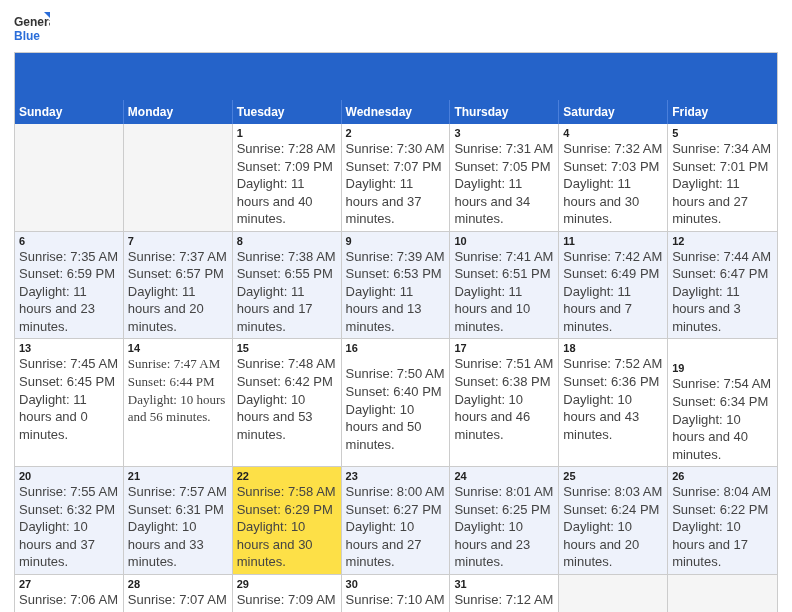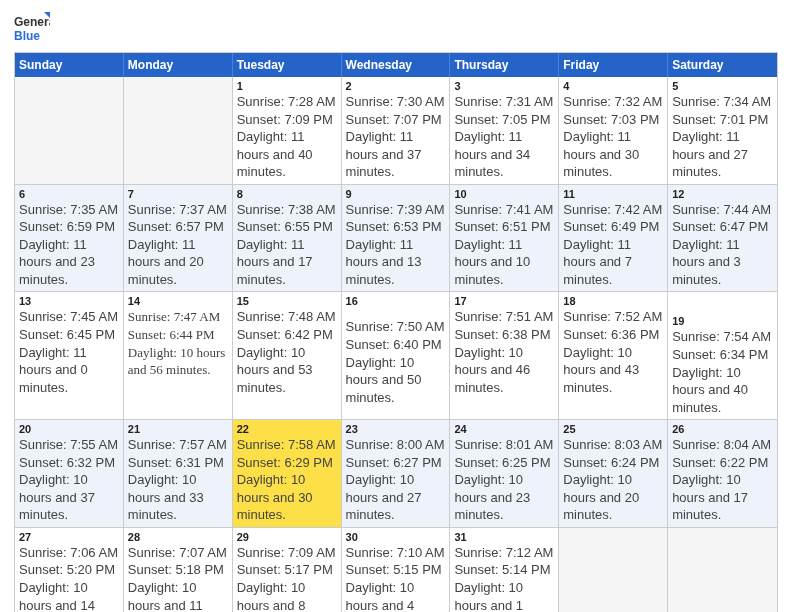--- a/index.html
+++ b/index.html
@@ -52,20 +52,21 @@
       grid-template-columns: repeat(7, 1fr);
       background: #2563c9;
     }
     .cal-header-cell {
       color: #fff;
       font-size: 12px;
       font-weight: bold;
       padding: 5px 4px;
       text-align: left;
       border-right: 1px solid #4a7fdb;
+      margin-top: 47px;
     }
     .cal-header-cell:last-child { border-right: none; }
     .cal-body {
       flex: 1;
       display: flex;
       flex-direction: column;
     }
     .cal-row {
       flex: 1;
       display: grid;
@@ -123,22 +124,22 @@
     </div>
   </div>
 
   <div class="calendar">
     <div class="cal-header-row">
     <div class="cal-header-cell">Sunday</div>
         <div class="cal-header-cell">Monday</div>
         <div class="cal-header-cell">Tuesday</div>
         <div class="cal-header-cell">Wednesday</div>
         <div class="cal-header-cell">Thursday</div>
+        <div class="cal-header-cell">Saturday</div>
         <div class="cal-header-cell">Friday</div>
-        <div class="cal-header-cell">Saturday</div>
       </div>
     <div class="cal-body">
     <div class="cal-row">
           <div class="cal-cell empty"></div>
           <div class="cal-cell empty"></div>
           <div class="cal-cell" style="background: rgb(255, 255, 255);">
             <div class="day-num">1</div>
             <div class="day-info" style="white-space: pre-line;">Sunrise: 7:28 AM
 Sunset: 7:09 PM
 Daylight: 11 hours and 40 minutes.</div>

